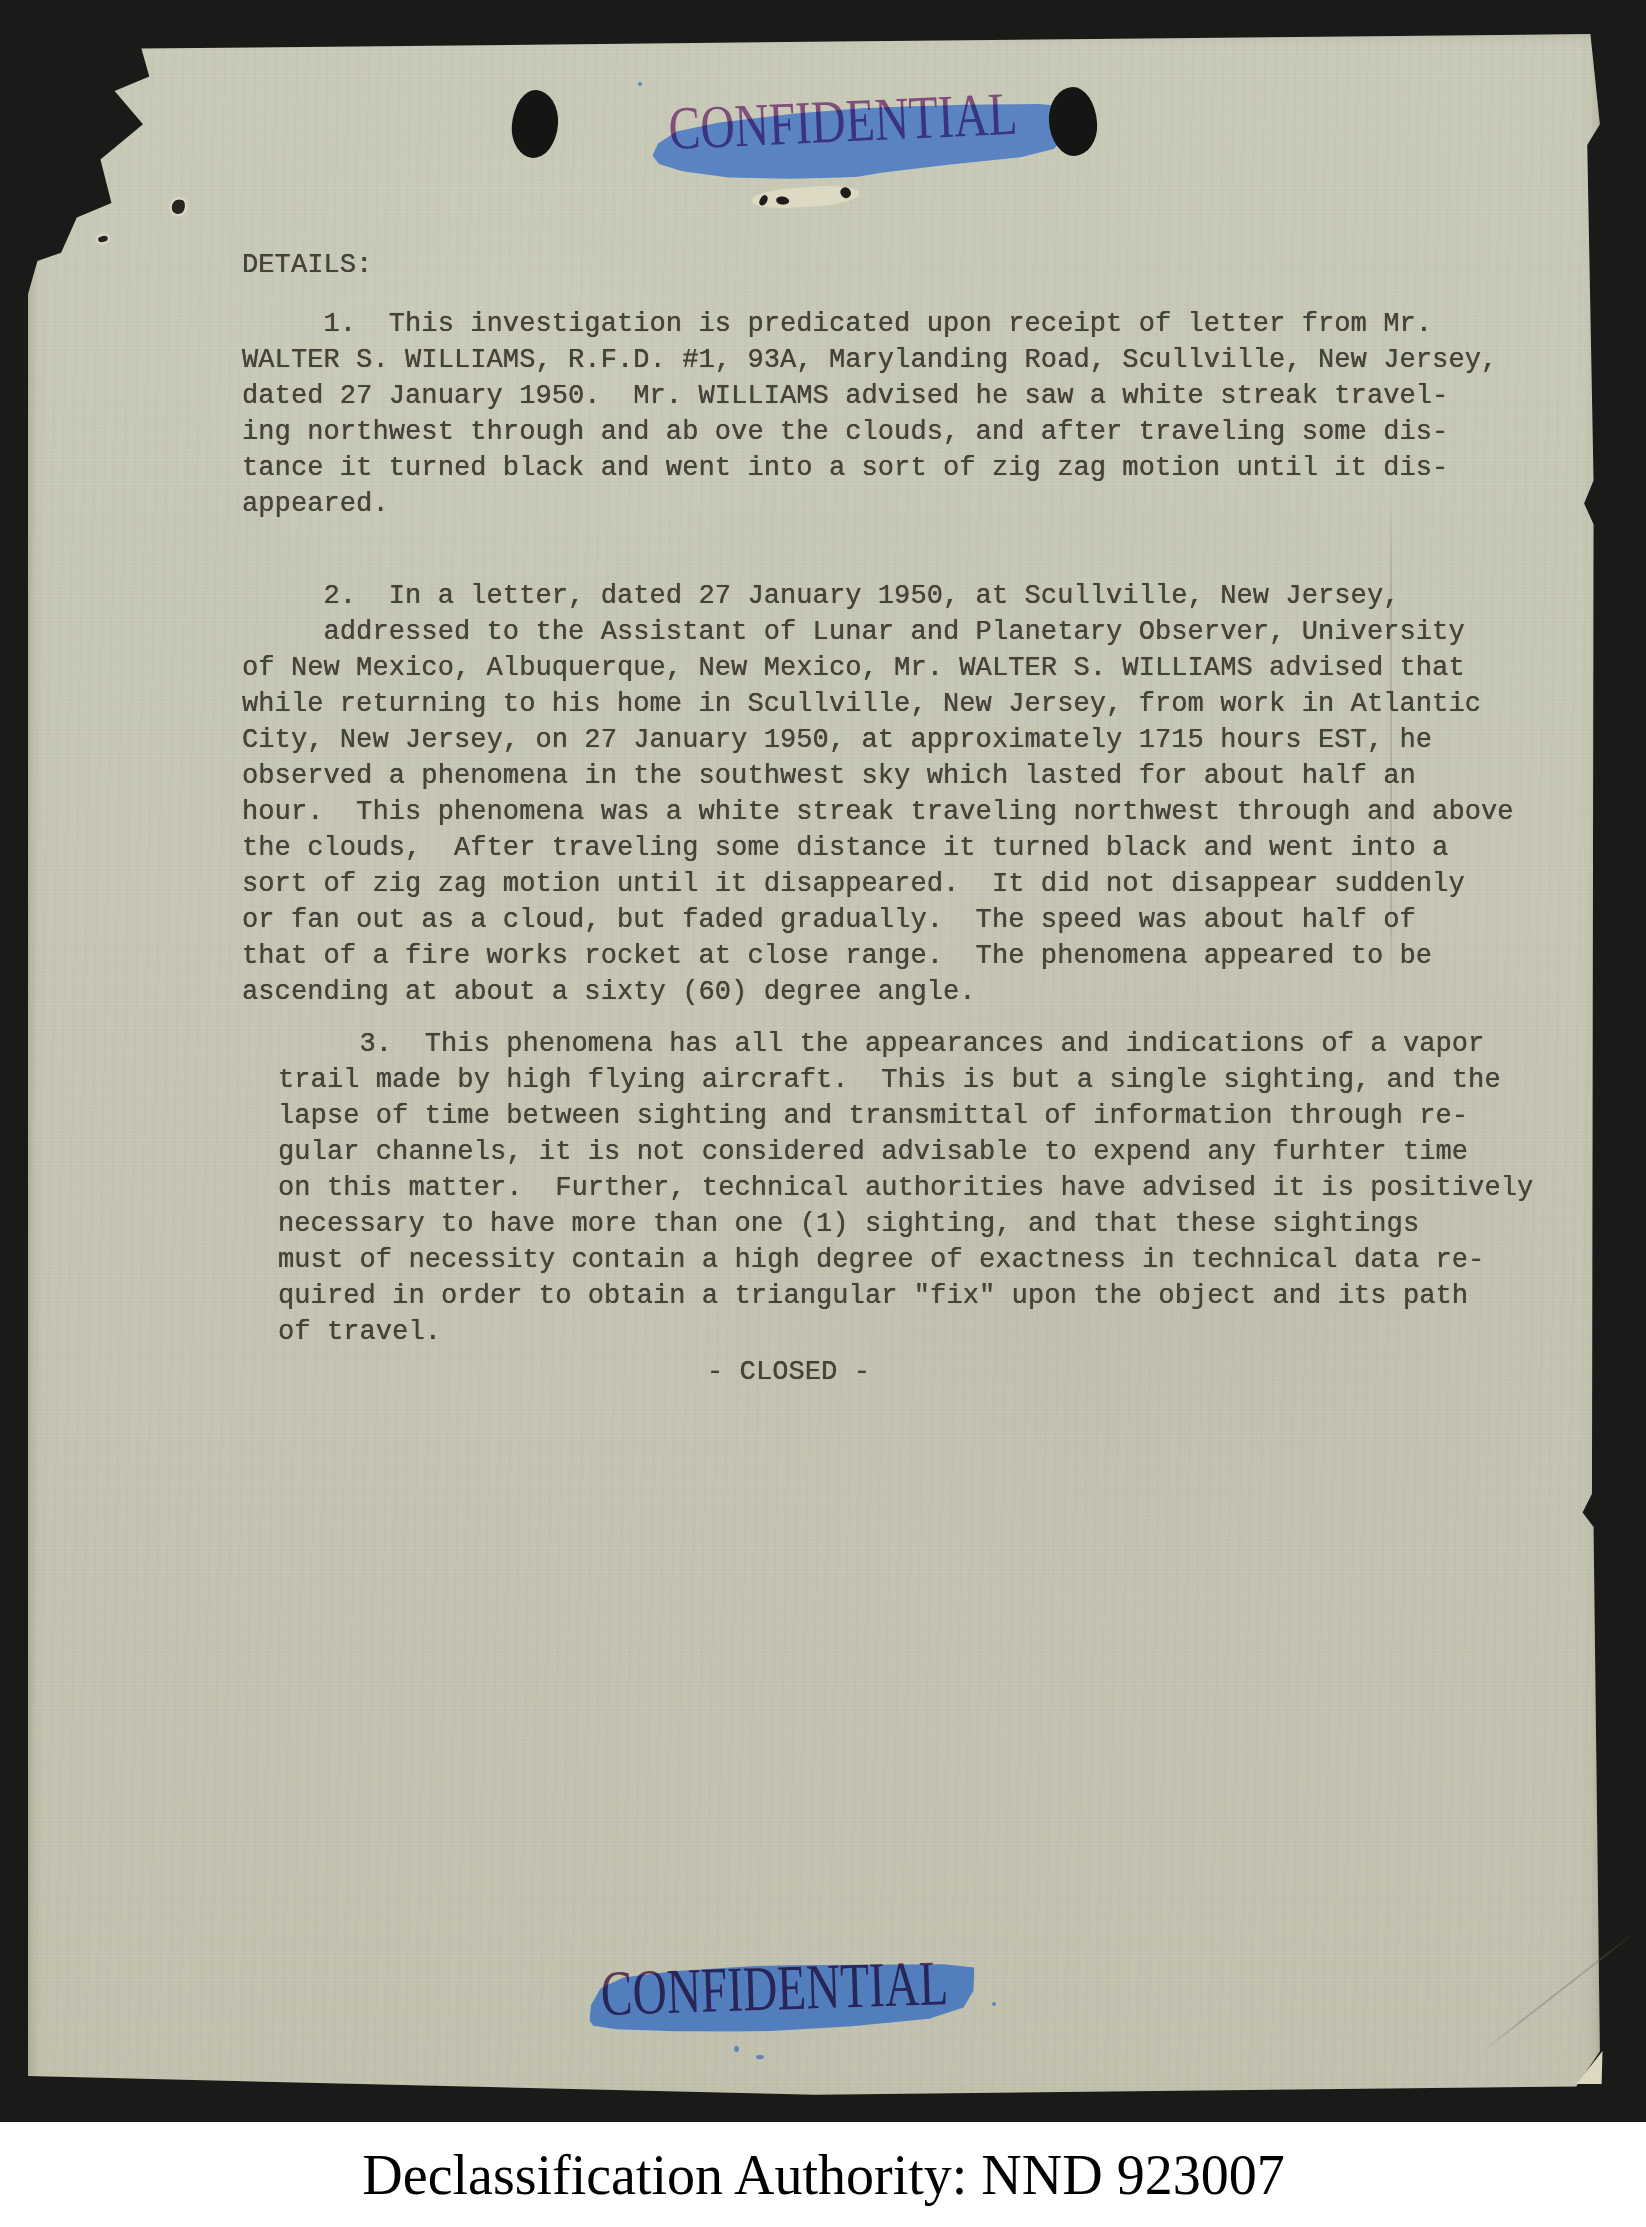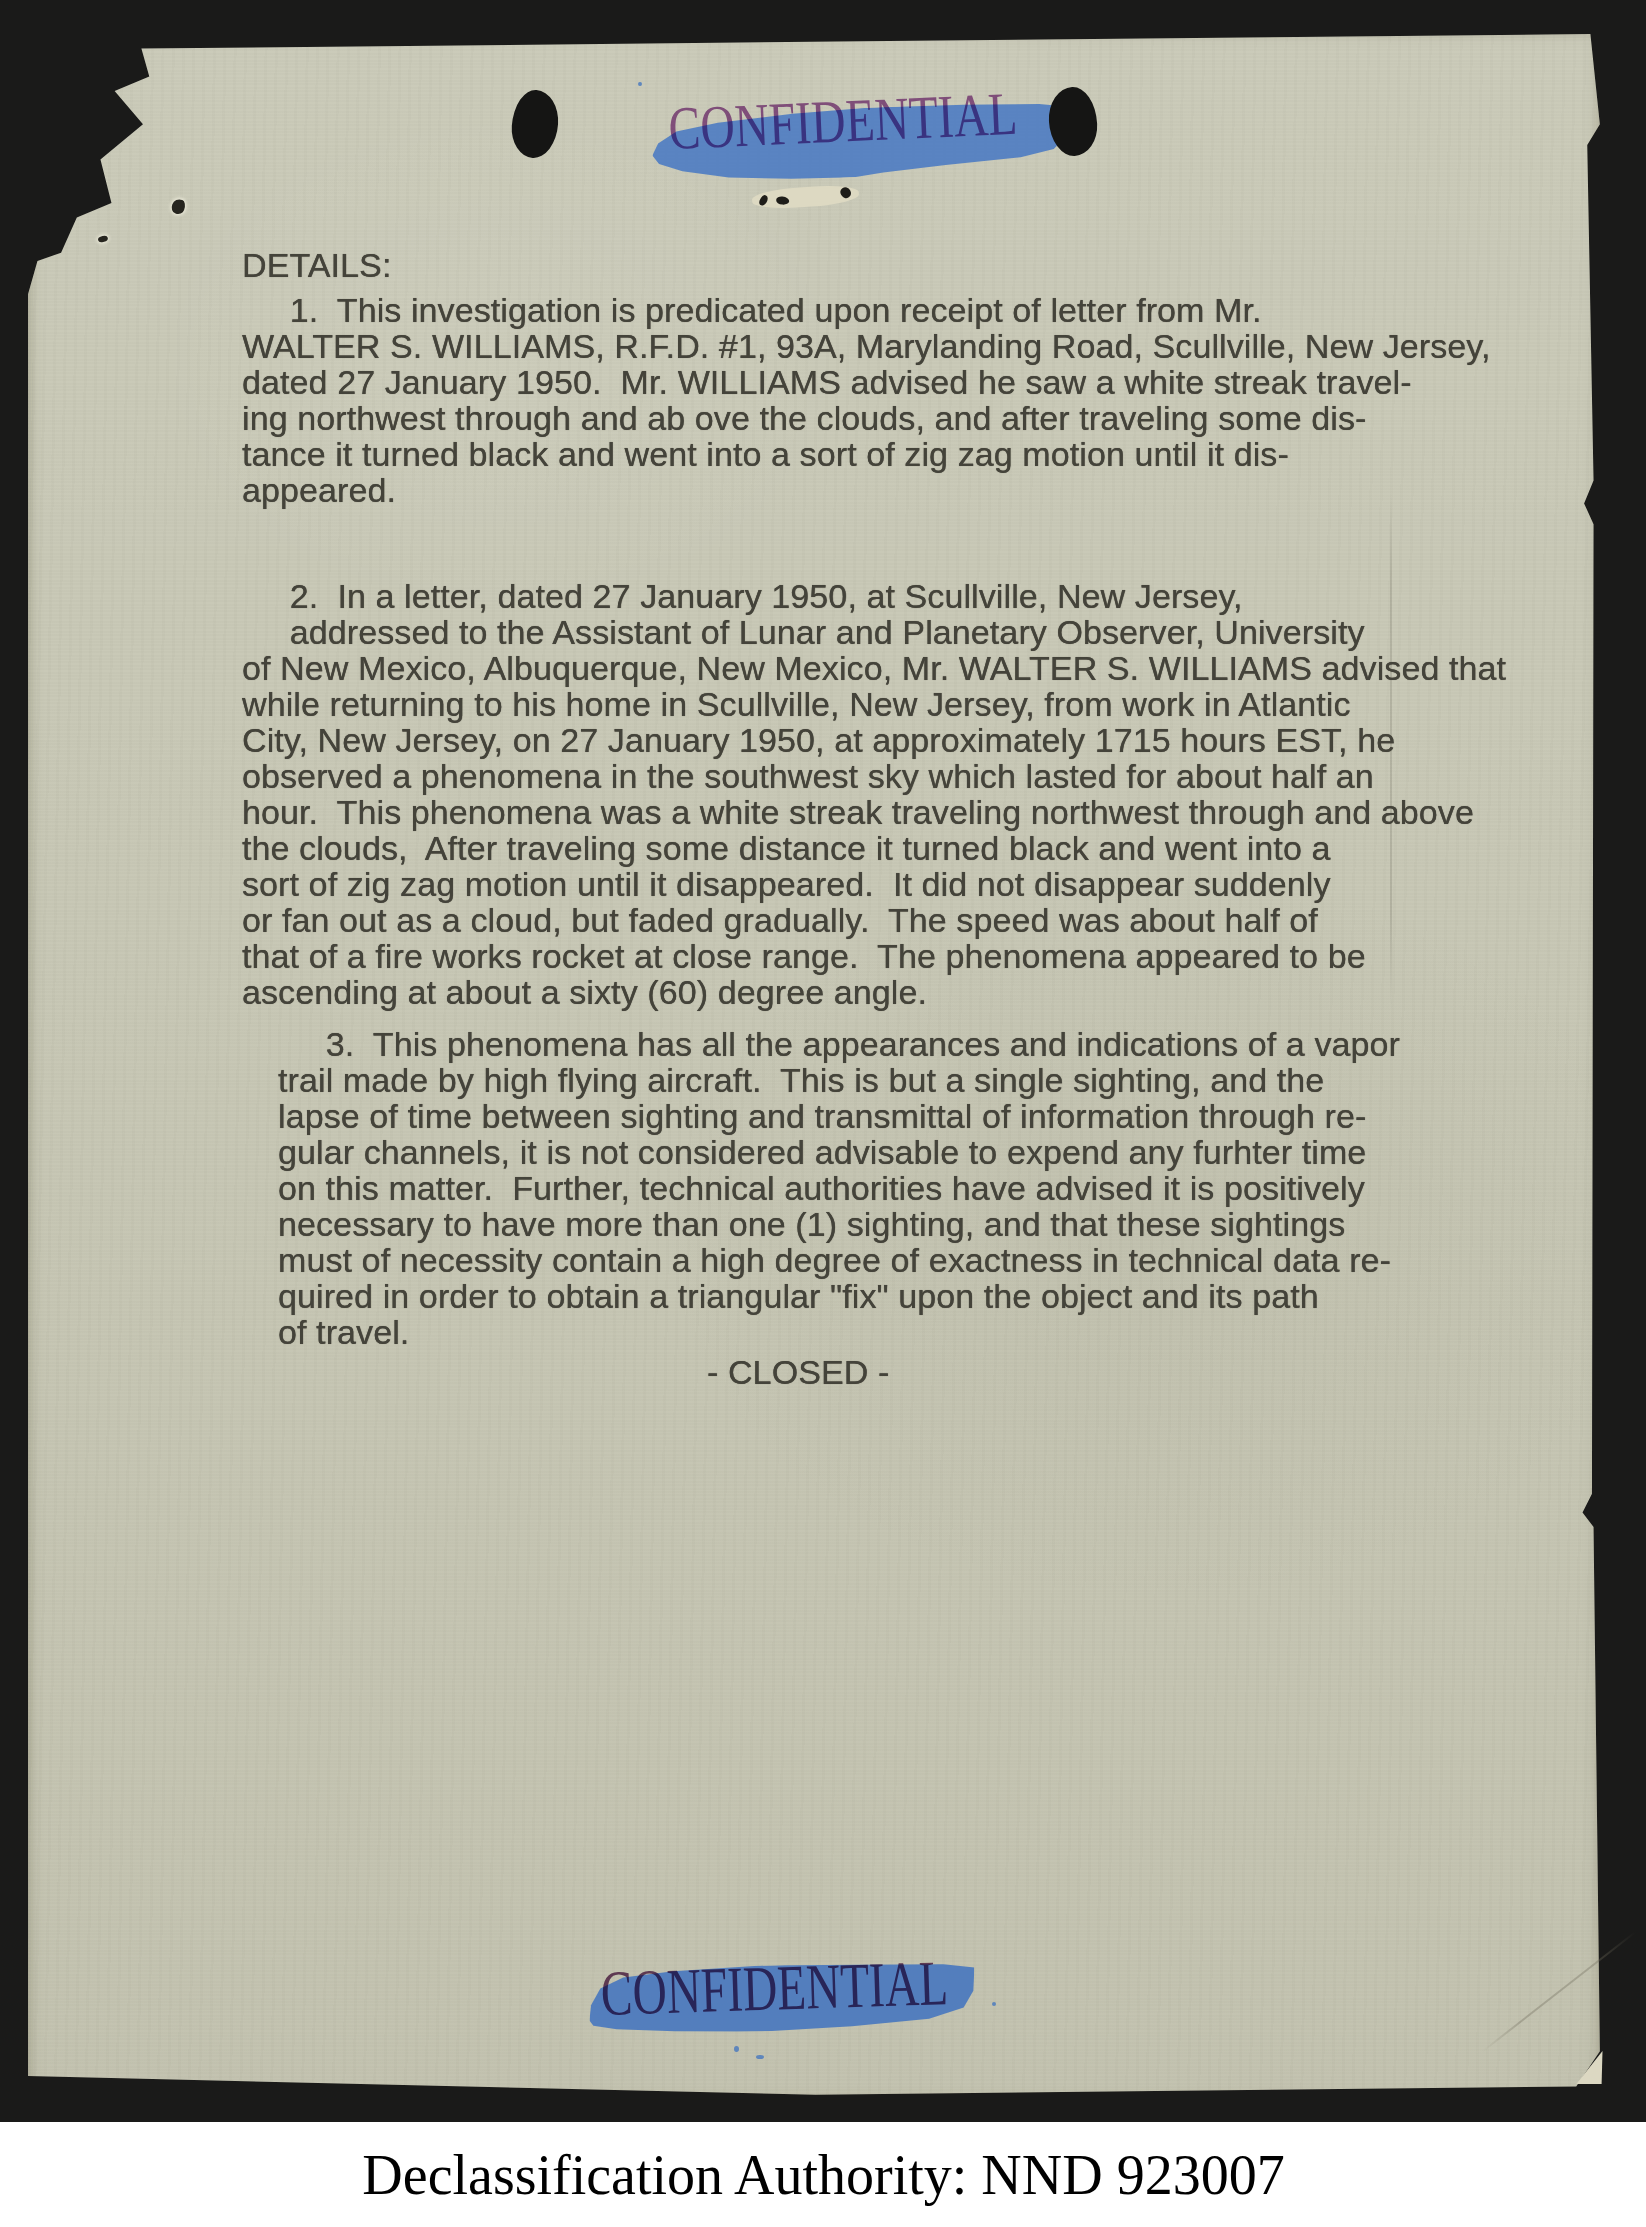--- a/index.html
+++ b/index.html
@@ -33,22 +33,22 @@
       99.8% 97.5%, 98.3% 99.2%,
       50% 99.6%, 0% 98.7%,
       0% 12.7%, 0.6% 11.1%, 2.1% 10.7%, 3.1% 9.0%, 5.3% 8.3%, 4.6% 6.2%, 7.3% 4.5%, 5.5% 2.9%, 7.7% 2.2%
     );
     z-index:1;
   }
 
   
   .typed{
     position:absolute;
-    font-family:Liberation Sans, sans-serif;
-    font-size:34px;line-height:36px;letter-spacing:0.1px;
+    font-family:Liberation Mono, monospace;
+    font-size:27px;line-height:36px;letter-spacing:0.1px;
     color:var(--ink);white-space:pre;
     text-shadow:0 0 0.7px rgba(66,64,54,0.85), 0.3px 0.2px 0 rgba(66,64,54,0.35);
     z-index:3;
   }
   .heading{
     display:inline-block;
     border-bottom:3.9px solid rgba(57,55,46,0.92);
     padding:0 5.9px 0 2.9px;margin-left:-2.9px;
   }
 
@@ -126,21 +126,21 @@
     <span id="scrape-m1" class="scrape-mark"></span>
     <span id="scrape-m2" class="scrape-mark"></span>
     <span id="scrape-m3" class="scrape-mark"></span>
   </div>
   <div class="crease-v"></div>
   <div class="crease-d"></div>
   <div id="dogear"></div>
 
   <div class="typed" style="left:242px;top:247px;">DETAILS:</div>
 
-  <div class="typed" style="left:242px;top:292px;">     1.  This investigation is predicated upon receipt of letter from Mr.
+  <div class="typed" style="left:242px;top:306px;">     1.  This investigation is predicated upon receipt of letter from Mr.
 WALTER S. WILLIAMS, R.F.D. #1, 93A, Marylanding Road, Scullville, New Jersey,
 dated 27 January 1950.  Mr. WILLIAMS advised he saw a white streak travel-
 ing northwest through and ab ove the clouds, and after traveling some dis-
 tance it turned black and went into a sort of zig zag motion until it dis-
 appeared.</div>
 
 
   <div class="typed" style="left:242px;top:578px;">     2.  In a letter, dated 27 January 1950, at Scullville, New Jersey,
      addressed to the Assistant of Lunar and Planetary Observer, University
 of New Mexico, Albuquerque, New Mexico, Mr. WALTER S. WILLIAMS advised that

